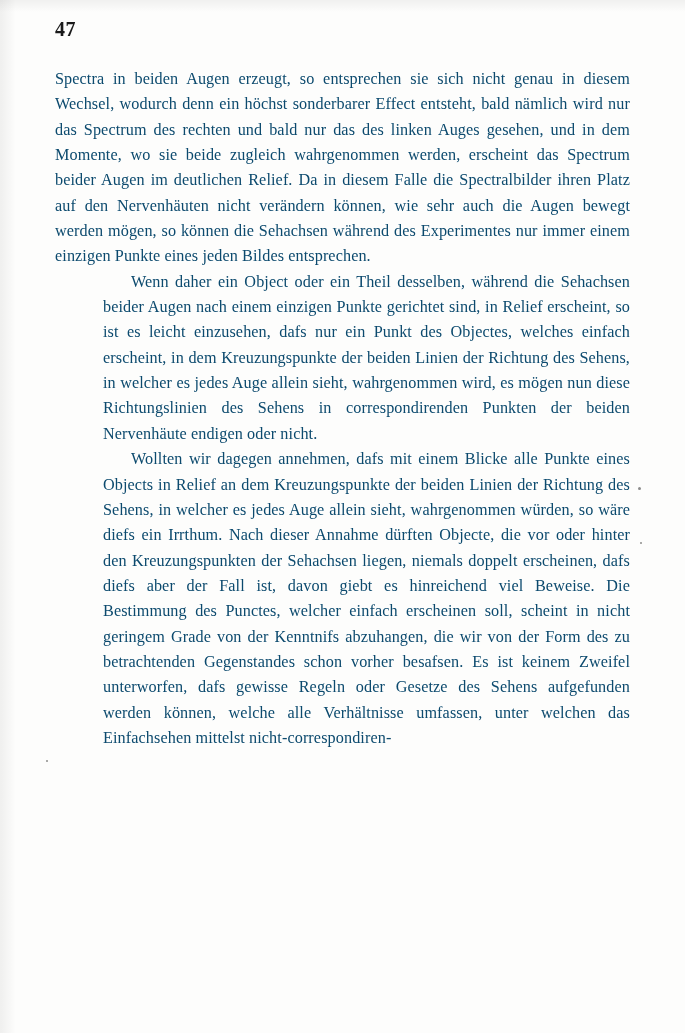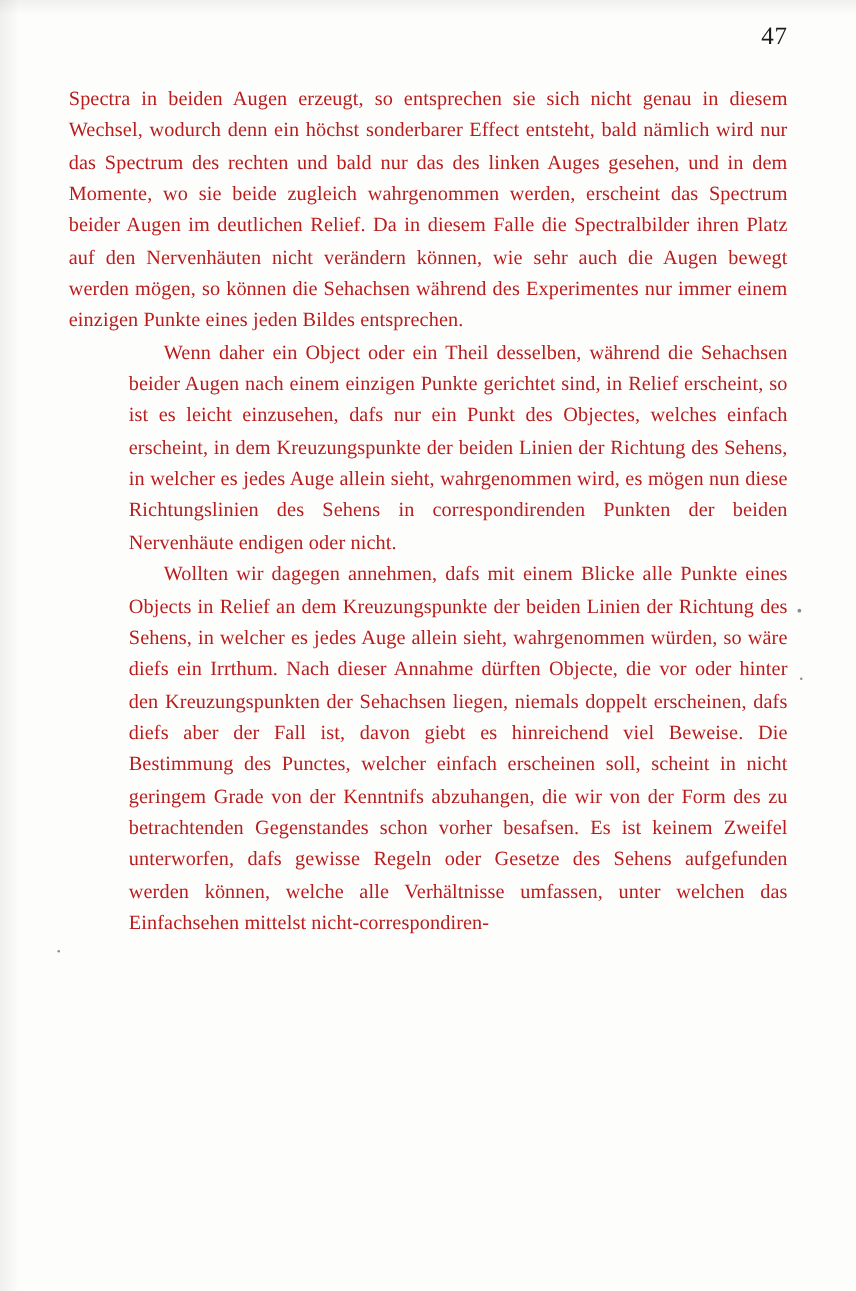--- a/index.html
+++ b/index.html
@@ -17,22 +17,22 @@
   }
   .page {
     width: 685px;
     height: 1033px;
     box-sizing: border-box;
     padding: 18px 55px 0 55px;
     position: relative;
     background: #fdfdfc;
   }
   .page-number {
-    text-align: right;
-    font-weight: normal;
+    text-align: left;
+    font-weight: bold;
     font-size: 20px;
     letter-spacing: 0.5px;
     margin: 0 0 26px 0;
     font-family: "Liberation Serif", serif;
   }
   .body-text {
     font-size: 16.2px;
     line-height: 1.565;
     text-align: justify;
     text-justify: inter-word;
@@ -41,21 +41,21 @@
   .para {
     margin: 0;
     text-indent: 0;
   }
   .para.indented {
     text-indent: 28px;
     margin-left: 48px;
   }
   
   .body-text {
-    color: #b91c1c;
+    color: #0c4a6e;
   }
   .speck {
     position: absolute;
     background: #8c8c8c;
     border-radius: 50%;
   }
   .speck.s1 { left: 638px; top: 487px; width: 3px; height: 3px; }
   .speck.s2 { left: 640px; top: 542px; width: 2px; height: 2px; }
   .speck.s3 { left: 46px; top: 760px; width: 2px; height: 2px; }
   .edge-shadow-left {

